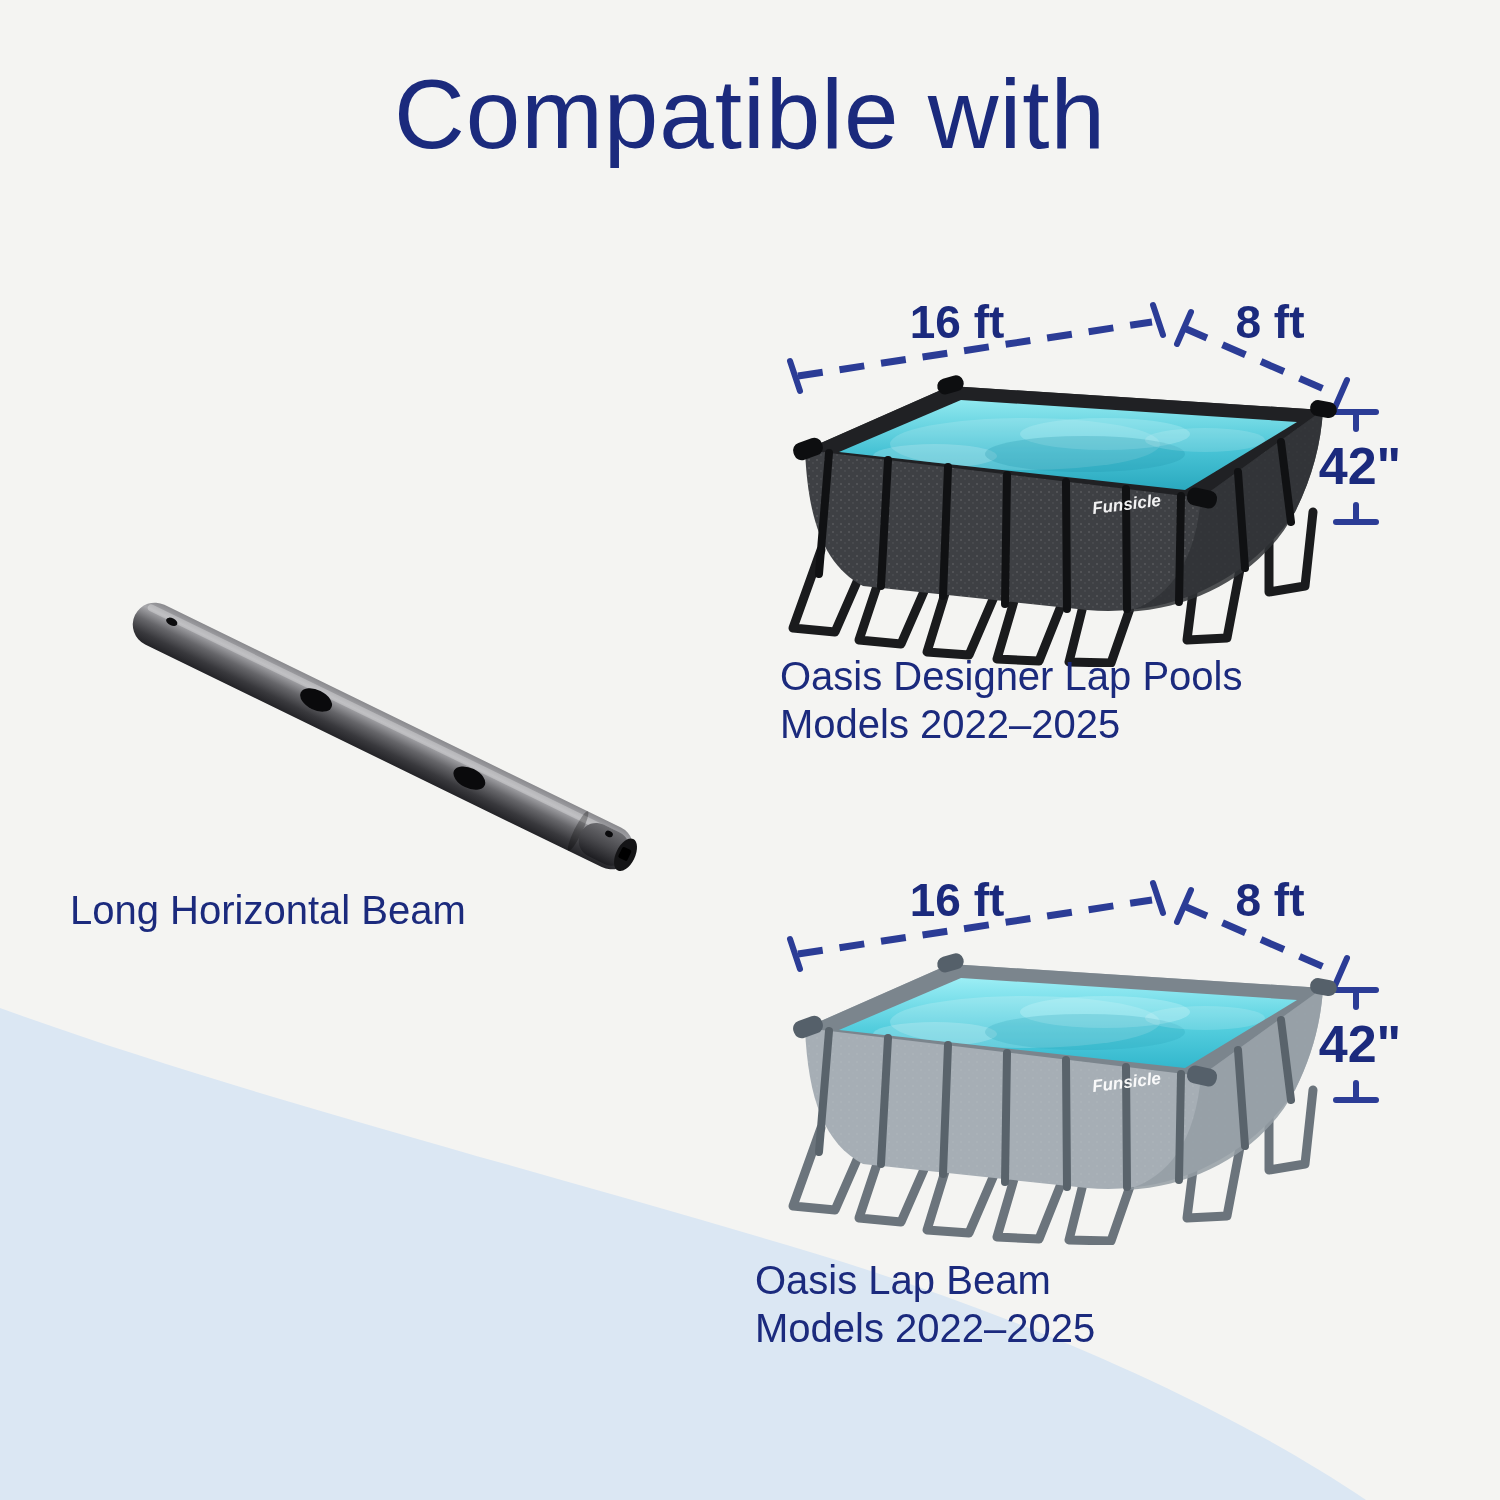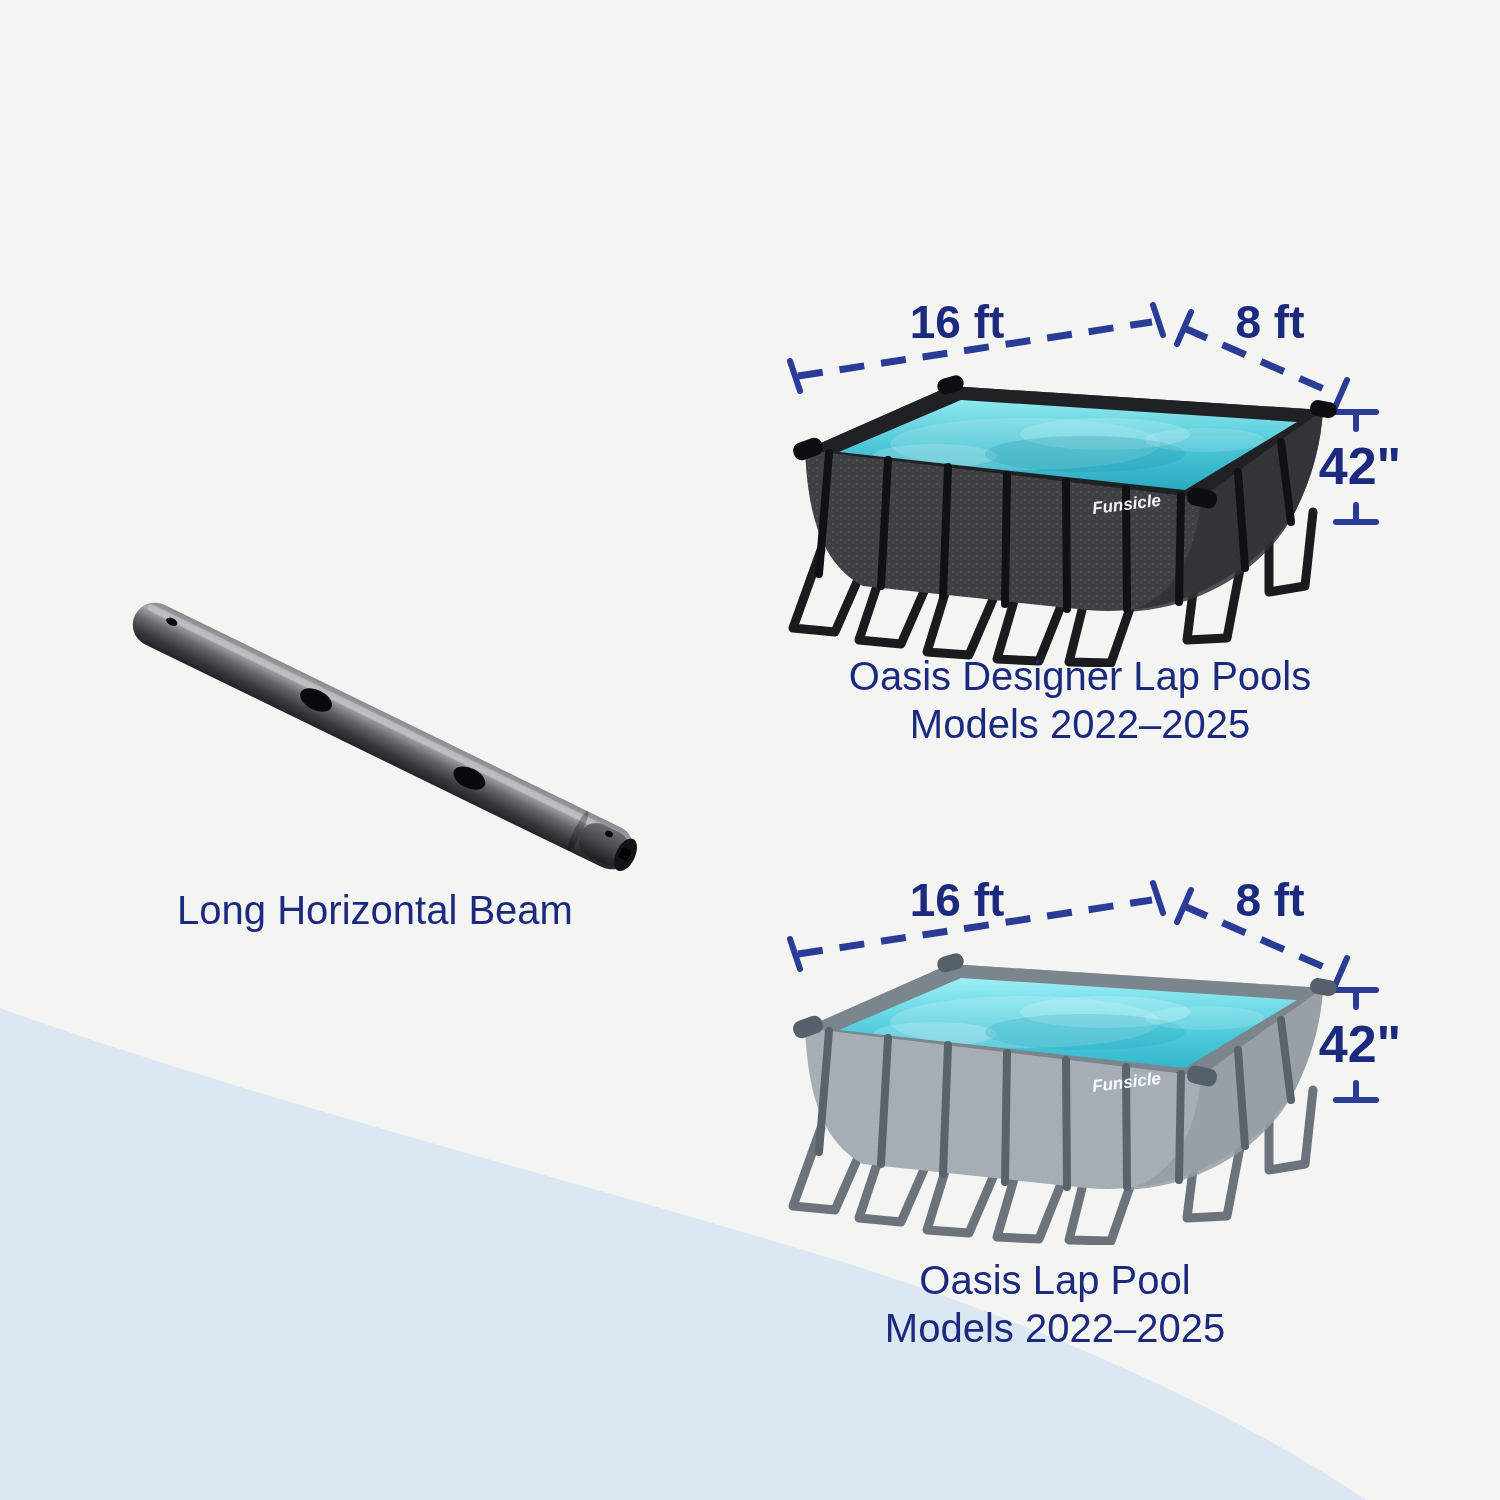--- a/index.html
+++ b/index.html
@@ -8,21 +8,21 @@
     position:relative; width:1500px; height:1500px;
     background:#f4f4f2; overflow:hidden; margin:0 auto;
   }
   .abs{position:absolute;}
   
   .page-title{
     left:0; top:58px; width:1500px; text-align:center;
     font-size:98px; font-weight:400; color:#1b2a7d; letter-spacing:1px;
   }
   .caption{
-    text-align:center; color:#1b2a7d; font-weight:500;
+    text-align:left; color:#1b2a7d; font-weight:500;
     font-size:40px; line-height:1.2;
   }
   .caption-pool1{left:780px; top:652px; width:600px;}
   .caption-pool2{left:755px; top:1256px; width:600px;}
   .caption-beam {left:70px;  top:886px; width:610px;}
   
   svg text{font-family:"Liberation Sans", sans-serif;}
   .dim-label{fill:#1b2a7d; font-weight:800; font-size:46px;}
   .dim-height{fill:#1b2a7d; font-weight:800; font-size:52px;}
   .dash{stroke:#2b3c96; stroke-width:7; fill:none; stroke-dasharray:25 17;}
@@ -77,20 +77,21 @@
       <clipPath id="wclip">
         <path d="M64,90 L186,38 L522,60 L410,128 Z"></path>
       </clipPath>
     </defs>
   </svg>
 
   <svg class="abs" style="left:0; bottom:0;" width="1500" height="500" viewBox="0 0 1500 500" preserveAspectRatio="none">
     <path d="M0,8 C240,95 520,165 810,252 C1030,318 1230,408 1366,500 L0,500 Z" fill="#dbe7f3"></path>
   </svg>
 
+  <div class="abs page-title">Compatible with</div>
 
   <svg class="abs" style="left:85px; top:555px;" width="600" height="340" viewBox="0 0 600 340">
     <g transform="rotate(26 50 60)">
       <rect x="50" y="38" width="552" height="44" rx="22" fill="url(#tubeGrad)"></rect>
       <rect x="58" y="43" width="520" height="7" rx="3.5" fill="rgba(255,255,255,.28)"></rect>
       <ellipse cx="86" cy="50" rx="6" ry="3.6" fill="#0c0c0e"></ellipse>
       <ellipse cx="250" cy="57" rx="17" ry="10" fill="#0a0a0c"></ellipse>
       <ellipse cx="422" cy="60" rx="17" ry="10" fill="#0a0a0c"></ellipse>
       <ellipse cx="543" cy="60" rx="4" ry="22" fill="rgba(0,0,0,.28)"></ellipse>
       <rect x="546" y="43" width="52" height="35" rx="17" fill="url(#tubeGrad2)"></rect>
@@ -230,17 +231,17 @@
       <line class="p-bar" x1="291" y1="120" x2="292" y2="247"></line>
       <line class="p-bar" x1="351" y1="127" x2="352" y2="247"></line>
       <line class="p-bar" x1="406" y1="134" x2="404" y2="240"></line>
       <line class="p-bar" x1="463" y1="110" x2="470" y2="206"></line>
       <line class="p-bar" x1="506" y1="80" x2="516" y2="160"></line>
     </g>
     <text class="brand-text" x="318" y="152" transform="rotate(-7 318 152)">Funsicle</text>
   </svg>
 
   <div class="abs caption caption-pool2">
-    <div>Oasis Lap Pool</div>
+    <div>Oasis Lap Beam</div>
     <div>Models 2022–2025</div>
   </div>
 
 </div>
 
 </body></html>

